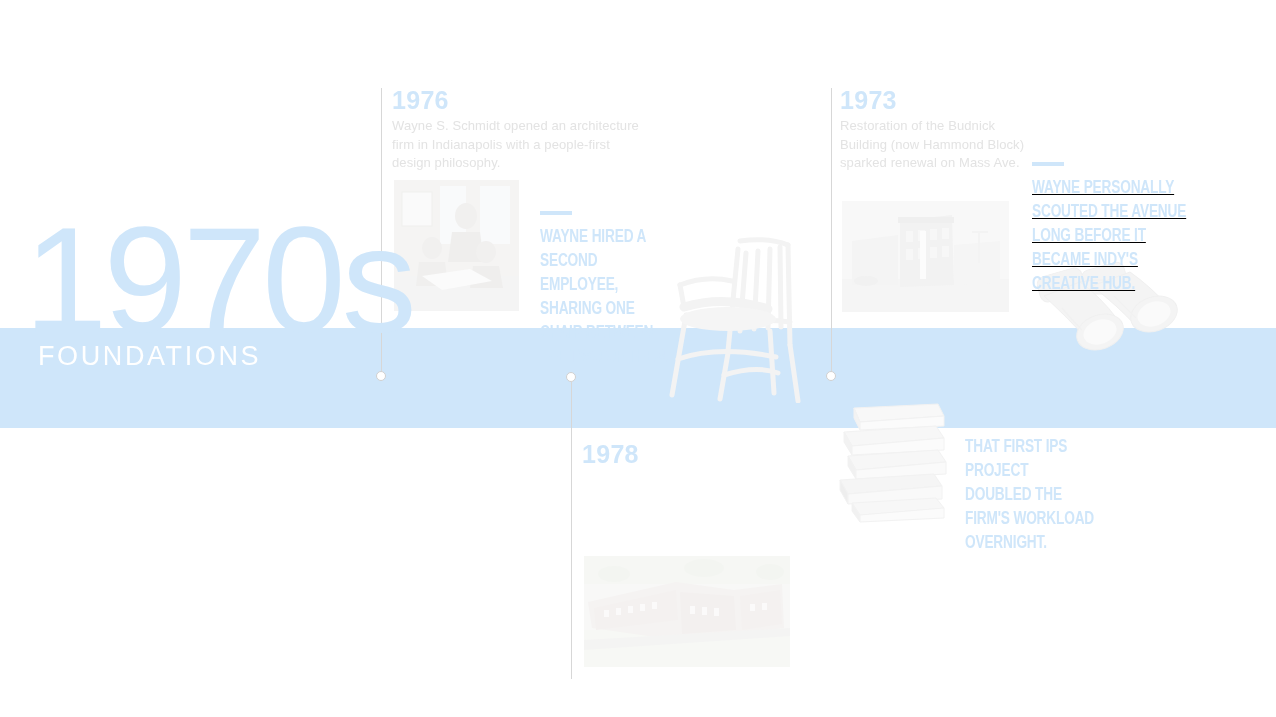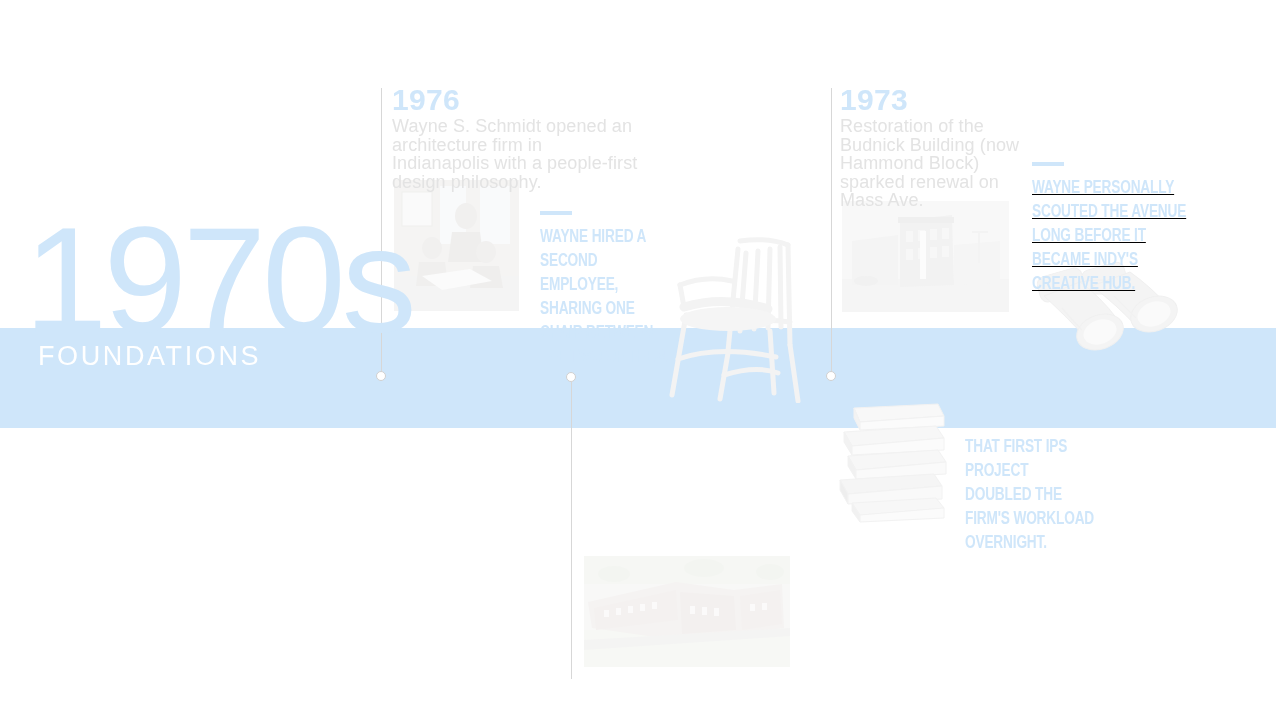--- a/index.html
+++ b/index.html
@@ -71,29 +71,29 @@
     background: #ffffff;
     box-sizing: content-box;
   }
 
   
   .event {
     position: absolute;
     z-index: 4;
   }
   .event .year {
-    font-size: 30px;
+    font-size: 25px;
     font-weight: 700;
     color: #cfe6fa;
     letter-spacing: 0.3px;
     line-height: 28px;
     margin: 0 0 3px 0;
   }
   .event .body {
-    font-size: 18px;
+    font-size: 13px;
     line-height: 18.5px;
     color: #e3e3e3;
     letter-spacing: 0.1px;
   }
 
   
   .photo {
     position: absolute;
     overflow: hidden;
     z-index: 1;
@@ -259,20 +259,21 @@
       <ellipse cx="128" cy="58" rx="17" ry="12" transform="rotate(-20 128 58)"></ellipse>
     </g>
     <g stroke="#f1f1f1" stroke-width="1.5" fill="none">
       <path d="M36 52 q10 12 20 22"></path>
       <path d="M88 40 q12 12 22 22"></path>
     </g>
   </svg>
 </div>
 
 <div class="event" style="left:582px; top:440px; width:250px;">
+  <div class="year">1978</div>
 </div>
 
 <div class="photo" style="left:584px; top:556px; width:206px; height:111px;">
   <svg width="206" height="111" viewBox="0 0 206 111" aria-hidden="true">
     <rect width="206" height="111" fill="#f8f8f7"></rect>
     <rect x="0" y="0" width="206" height="28" fill="#f6f7f4"></rect>
     <rect x="0" y="74" width="206" height="37" fill="#f7f8f5"></rect>
     <path d="M4 46 L92 26 L150 34 L198 28 L200 72 L106 86 L8 72 z" fill="#f5f3f2"></path>
     <path d="M10 52 L92 34 L94 64 L12 74 z" fill="#f4f1f0"></path>
     <path d="M96 36 L150 40 L152 74 L98 78 z" fill="#f3f0ef"></path>

